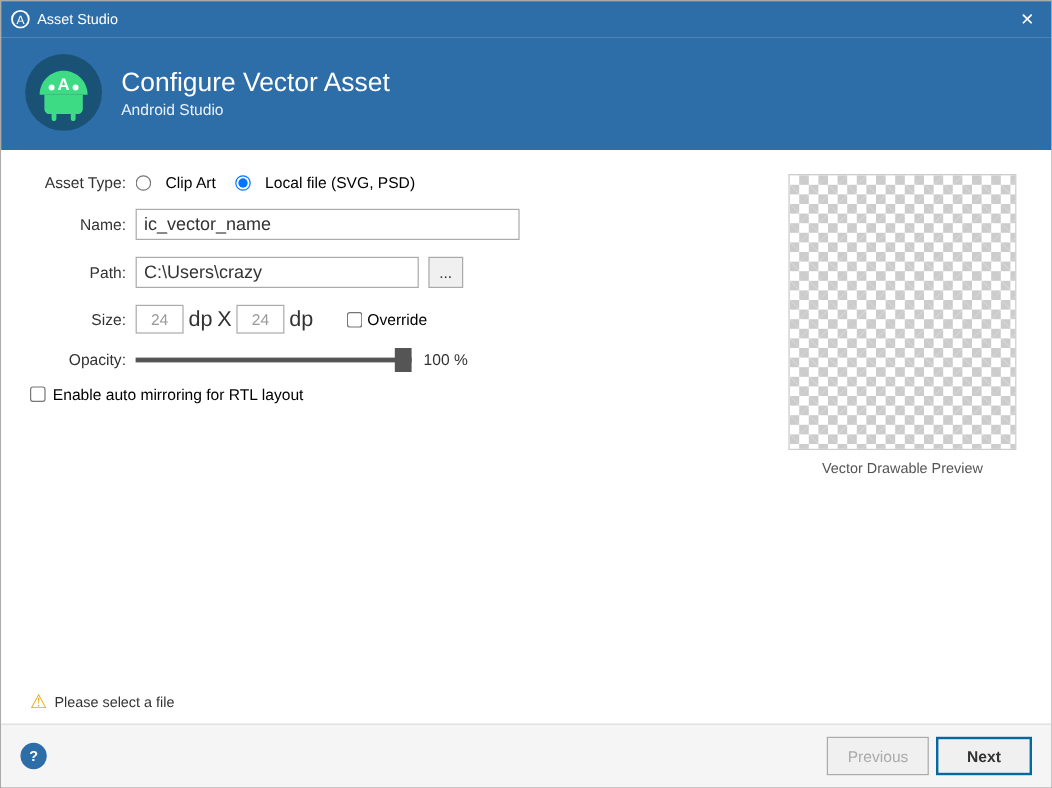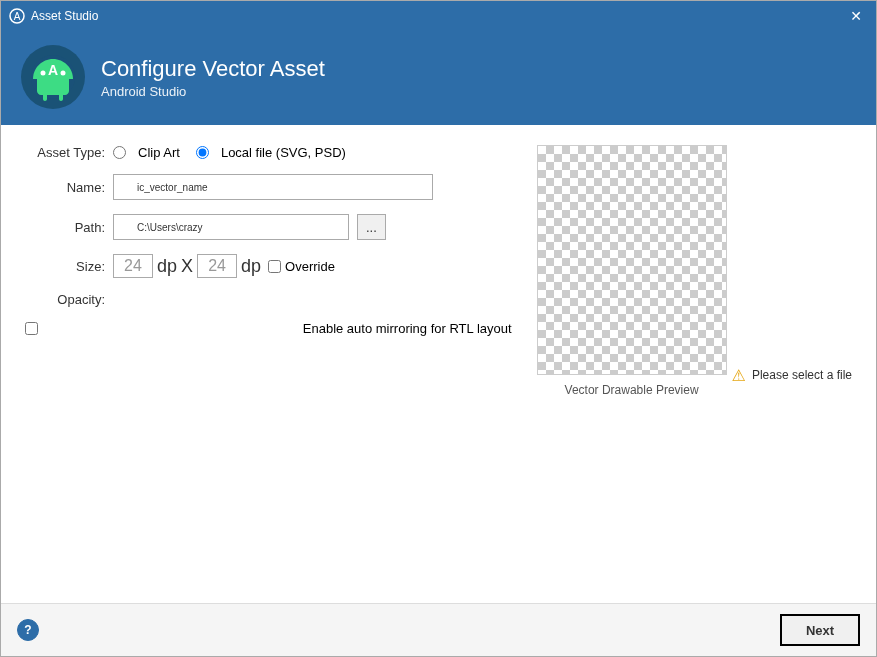--- a/index.html
+++ b/index.html
@@ -82,21 +82,21 @@
       margin-bottom: 2px;
     }
     .header-subtitle {
       font-size: 13px;
       opacity: 0.9;
     }
 
     .content {
       flex: 1;
       display: flex;
-      flex-direction: row;
+      flex-direction: column;
       padding: 20px 24px 0 24px;
       background: #fff;
     }
 
     .main-area {
       display: flex;
       gap: 20px;
       flex: 1;
     }
 
@@ -129,22 +129,22 @@
       cursor: pointer;
     }
     .radio-option input[type="radio"] {
       margin: 0;
       cursor: pointer;
     }
 
     .text-input {
       height: 26px;
       border: 1px solid #aaa;
-      padding: 0 23px;
-      font-size: 10px;
+      padding: 0 6px;
+      font-size: 15px;
       background: #fff;
       color: #333;
       outline: none;
     }
     .name-input { width: 320px; }
     .path-input { width: 236px; }
 
     .browse-btn {
       height: 26px;
       padding: 0 8px;
@@ -158,33 +158,33 @@
     .size-row {
       display: flex;
       align-items: center;
       gap: 4px;
     }
     .size-input {
       width: 40px;
       height: 24px;
       border: 1px solid #aaa;
       text-align: center;
-      font-size: 16px;
+      font-size: 13px;
       color: #999;
       background: #fff;
     }
     .size-label {
       color: #333;
       font-size: 18px;
     }
     .override-checkbox {
       display: flex;
       align-items: center;
       gap: 4px;
-      margin-left: 3px;
+      margin-left: 24px;
     }
     .override-checkbox input { margin: 0; }
 
     .opacity-row {
       display: flex;
       align-items: center;
       gap: 10px;
     }
     .opacity-slider {
       width: 230px;
@@ -205,21 +205,20 @@
     .opacity-value {
       color: #333;
       font-size: 13px;
     }
 
     .checkbox-row {
       display: flex;
       align-items: center;
       gap: 6px;
       margin-top: 4px;
-      justify-content: space-between;
     }
     .checkbox-row input { margin: 0; }
 
     .preview-section {
       width: 200px;
       flex-shrink: 0;
       display: flex;
       flex-direction: column;
       align-items: center;
     }
@@ -293,21 +292,21 @@
       height: 32px;
       min-width: 80px;
       padding: 0 16px;
       border: 1px solid #aaa;
       background: #f0f0f0;
       cursor: pointer;
       font-size: 13px;
       color: #333;
     }
     .footer-btn.primary {
-      border: 2px solid #000000;
+      border: 2px solid #0369a1;
       background: #f0f0f0;
       font-weight: 600;
     }
     .footer-btn:disabled {
       color: #aaa;
       cursor: default;
     }
   </style>
 </head>
 <body>
@@ -384,20 +383,24 @@
             <span class="size-label">dp</span>
             <label class="override-checkbox">
               <input type="checkbox" style="">
               <span>Override</span>
             </label>
           </div>
         </div>
 
         <div class="form-row">
           <span class="form-label">Opacity:</span>
+          <div class="opacity-row">
+            <input type="range" class="opacity-slider" min="0" max="100" value="100" style="">
+            <span class="opacity-value">100 %</span>
+          </div>
         </div>
 
         <div class="checkbox-row">
           <input type="checkbox" style="">
           <span>Enable auto mirroring for RTL layout</span>
         </div>
 
       </div>
 
       <div class="preview-section">
@@ -412,17 +415,18 @@
       <span class="warning-text">Please select a file</span>
     </div>
 
   </div>
 
   <div class="footer">
     <div class="footer-left">
       <button class="help-btn">?</button>
     </div>
     <div class="footer-right">
+      <button class="footer-btn" disabled="">Previous</button>
       <button class="footer-btn primary">Next</button>
     </div>
   </div>
 
 </div>
 
 </body></html>

